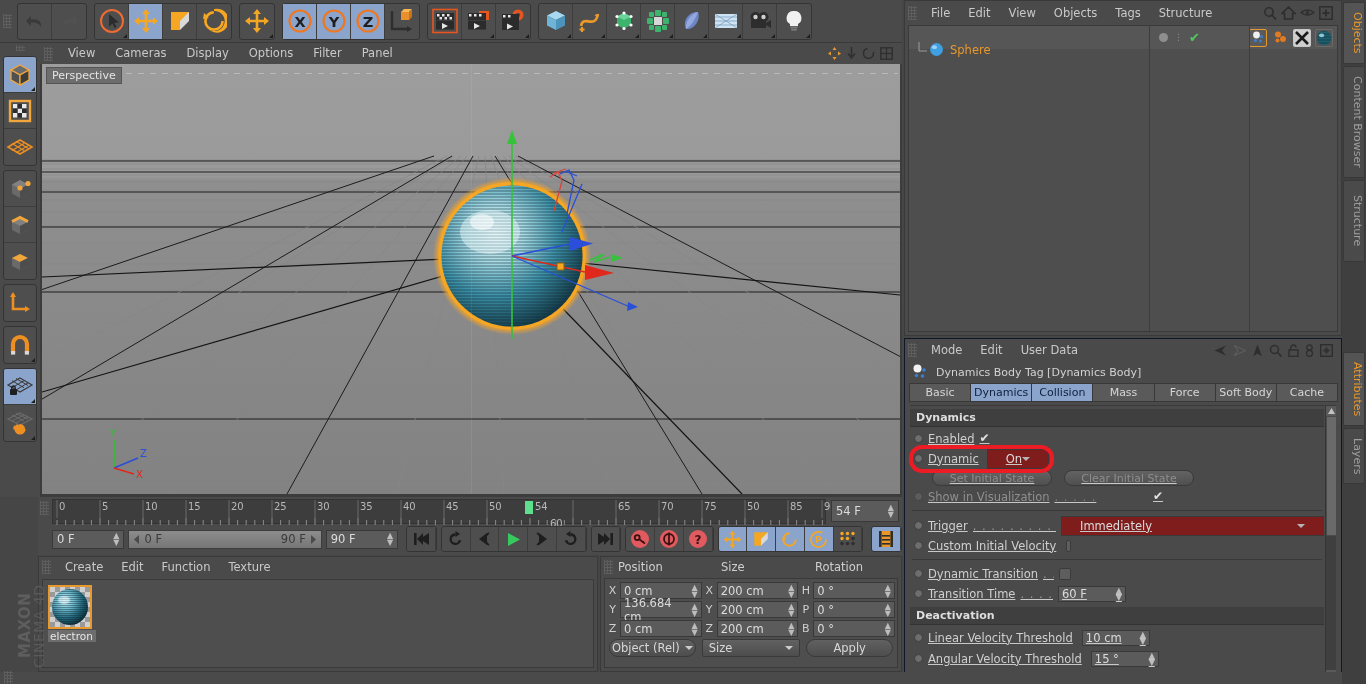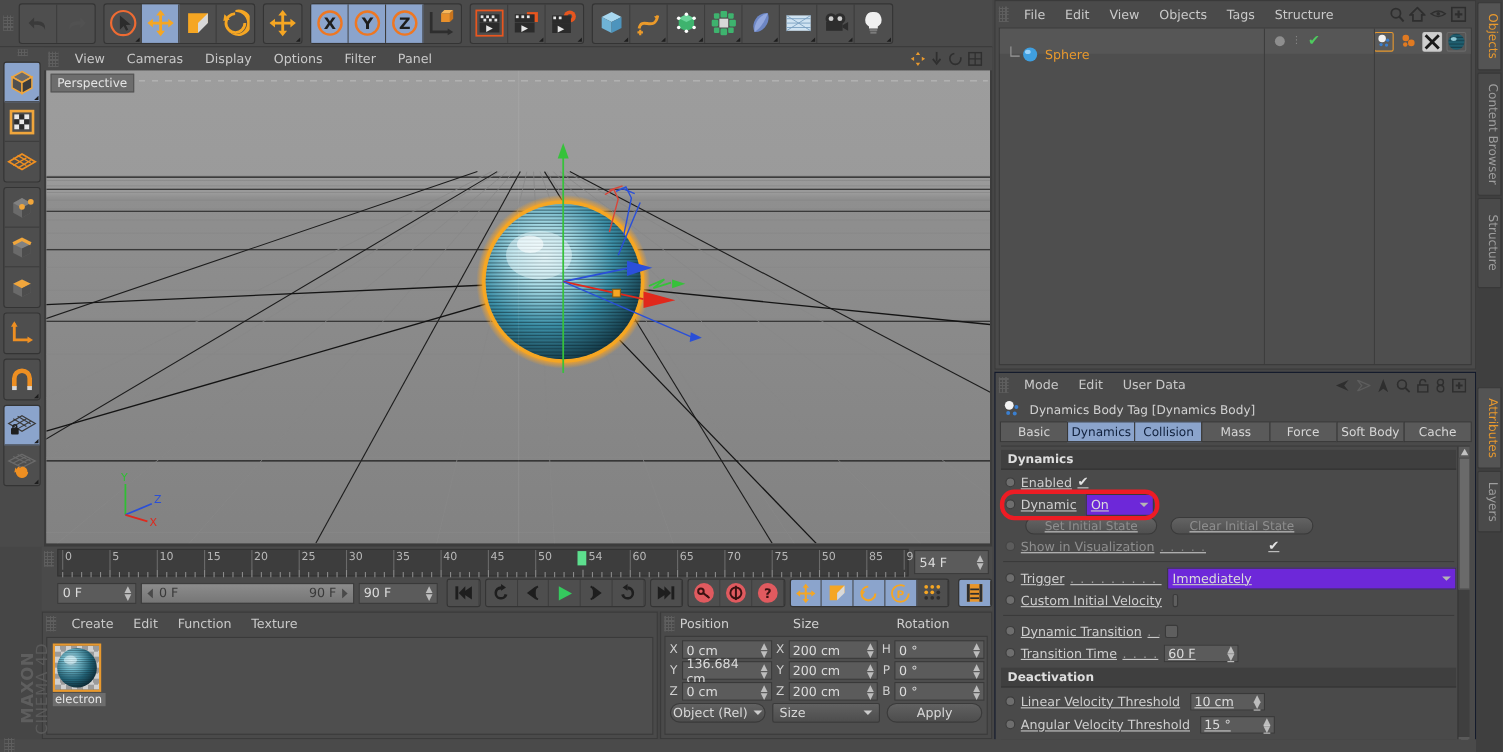--- a/index.html
+++ b/index.html
@@ -91,22 +91,22 @@
     padding:2px 6px; margin:3px 0 2px 0; border-bottom:1px solid #333; }
   .prow { display:flex; align-items:center; height:19px; padding-left:4px; gap:5px;text-decoration:underline; }
   .bullet { width:9px; height:9px; border-radius:50%; background:#6e6e6e;
     border:1px solid #3d3d3d; flex:0 0 9px; }
   .plabel { color:#cfcfcf; font-size:11.5px; white-space:nowrap; }
   .dots { flex:1; overflow:hidden; color:#9a9a9a; white-space:nowrap; font-size:11.5px; letter-spacing:1px;}
   .chk { width:11px; height:11px; color:#e3e3e3; font-size:12px; line-height:11px;}
   .num { background:#5b5b5b; border:1px solid #393939; height:16px; display:flex;
     align-items:center; padding:0 3px; color:#dcdcdc; font-size:11.5px; }
   .num .spin { margin-left:auto; font-size:8px; line-height:7px; color:#bdbdbd; text-align:center;}
-  .combo { background:#6d28d9; border:1px solid #393939; height:20px; display:flex;
-    align-items:center; padding:0 4px; color:#dcdcdc; font-size:11.5px; }
+  .combo { background:#7f1d1d; border:1px solid #393939; height:20px; display:flex;
+    align-items:center; padding:0 18px; color:#dcdcdc; font-size:11.5px; }
   .combo .arw { margin-left:auto; width:0;height:0; border-left:4px solid transparent;
     border-right:4px solid transparent; border-top:4px solid #b5b5b5; }
   .cbox { width:12px;height:12px; background:#5e5e5e; border:1px solid #3a3a3a; border-radius:2px;}
   .pill { height:16px; border-radius:8px; background:linear-gradient(180deg,#636363,#4f4f4f);
     border:1px solid #3a3a3a; display:flex; align-items:center; justify-content:center;
     color:#8e8e8e; font-size:11px; }
   .hl-box { position:absolute; border:4px solid #ed1c24; border-radius:13px; pointer-events:none; z-index:20;}
 
   
   .vtabs { position:absolute; right:0; top:0; width:24px; height:684px; background:#3f3f3f; }
@@ -1048,21 +1048,21 @@
       <span class="ticklbl" style="left:90px;">10</span>
       <span class="ticklbl" style="left:133px;">15</span>
       <span class="ticklbl" style="left:176px;">20</span>
       <span class="ticklbl" style="left:219px;">25</span>
       <span class="ticklbl" style="left:262px;">30</span>
       <span class="ticklbl" style="left:305px;">35</span>
       <span class="ticklbl" style="left:348px;">40</span>
       <span class="ticklbl" style="left:391px;">45</span>
       <span class="ticklbl" style="left:434px;">50</span>
       <span class="ticklbl" style="left:480px;">54</span>
-      <span class="ticklbl" style="left:520px;">60</span>
+      <span class="ticklbl" style="left:495px;margin-top:17px;">60</span>
       <span class="ticklbl" style="left:563px;">65</span>
       <span class="ticklbl" style="left:606px;">70</span>
       <span class="ticklbl" style="left:649px;">75</span>
       <span class="ticklbl" style="left:692px;">50</span>
       <span class="ticklbl" style="left:735px;">85</span>
       <span class="ticklbl" style="left:769px;">90</span>
       <div class="playhead" style="left:472px;"></div>
     </div>
 
     <div class="fld" style="position:absolute;right:3px;top:3px;width:68px;height:22px;">

